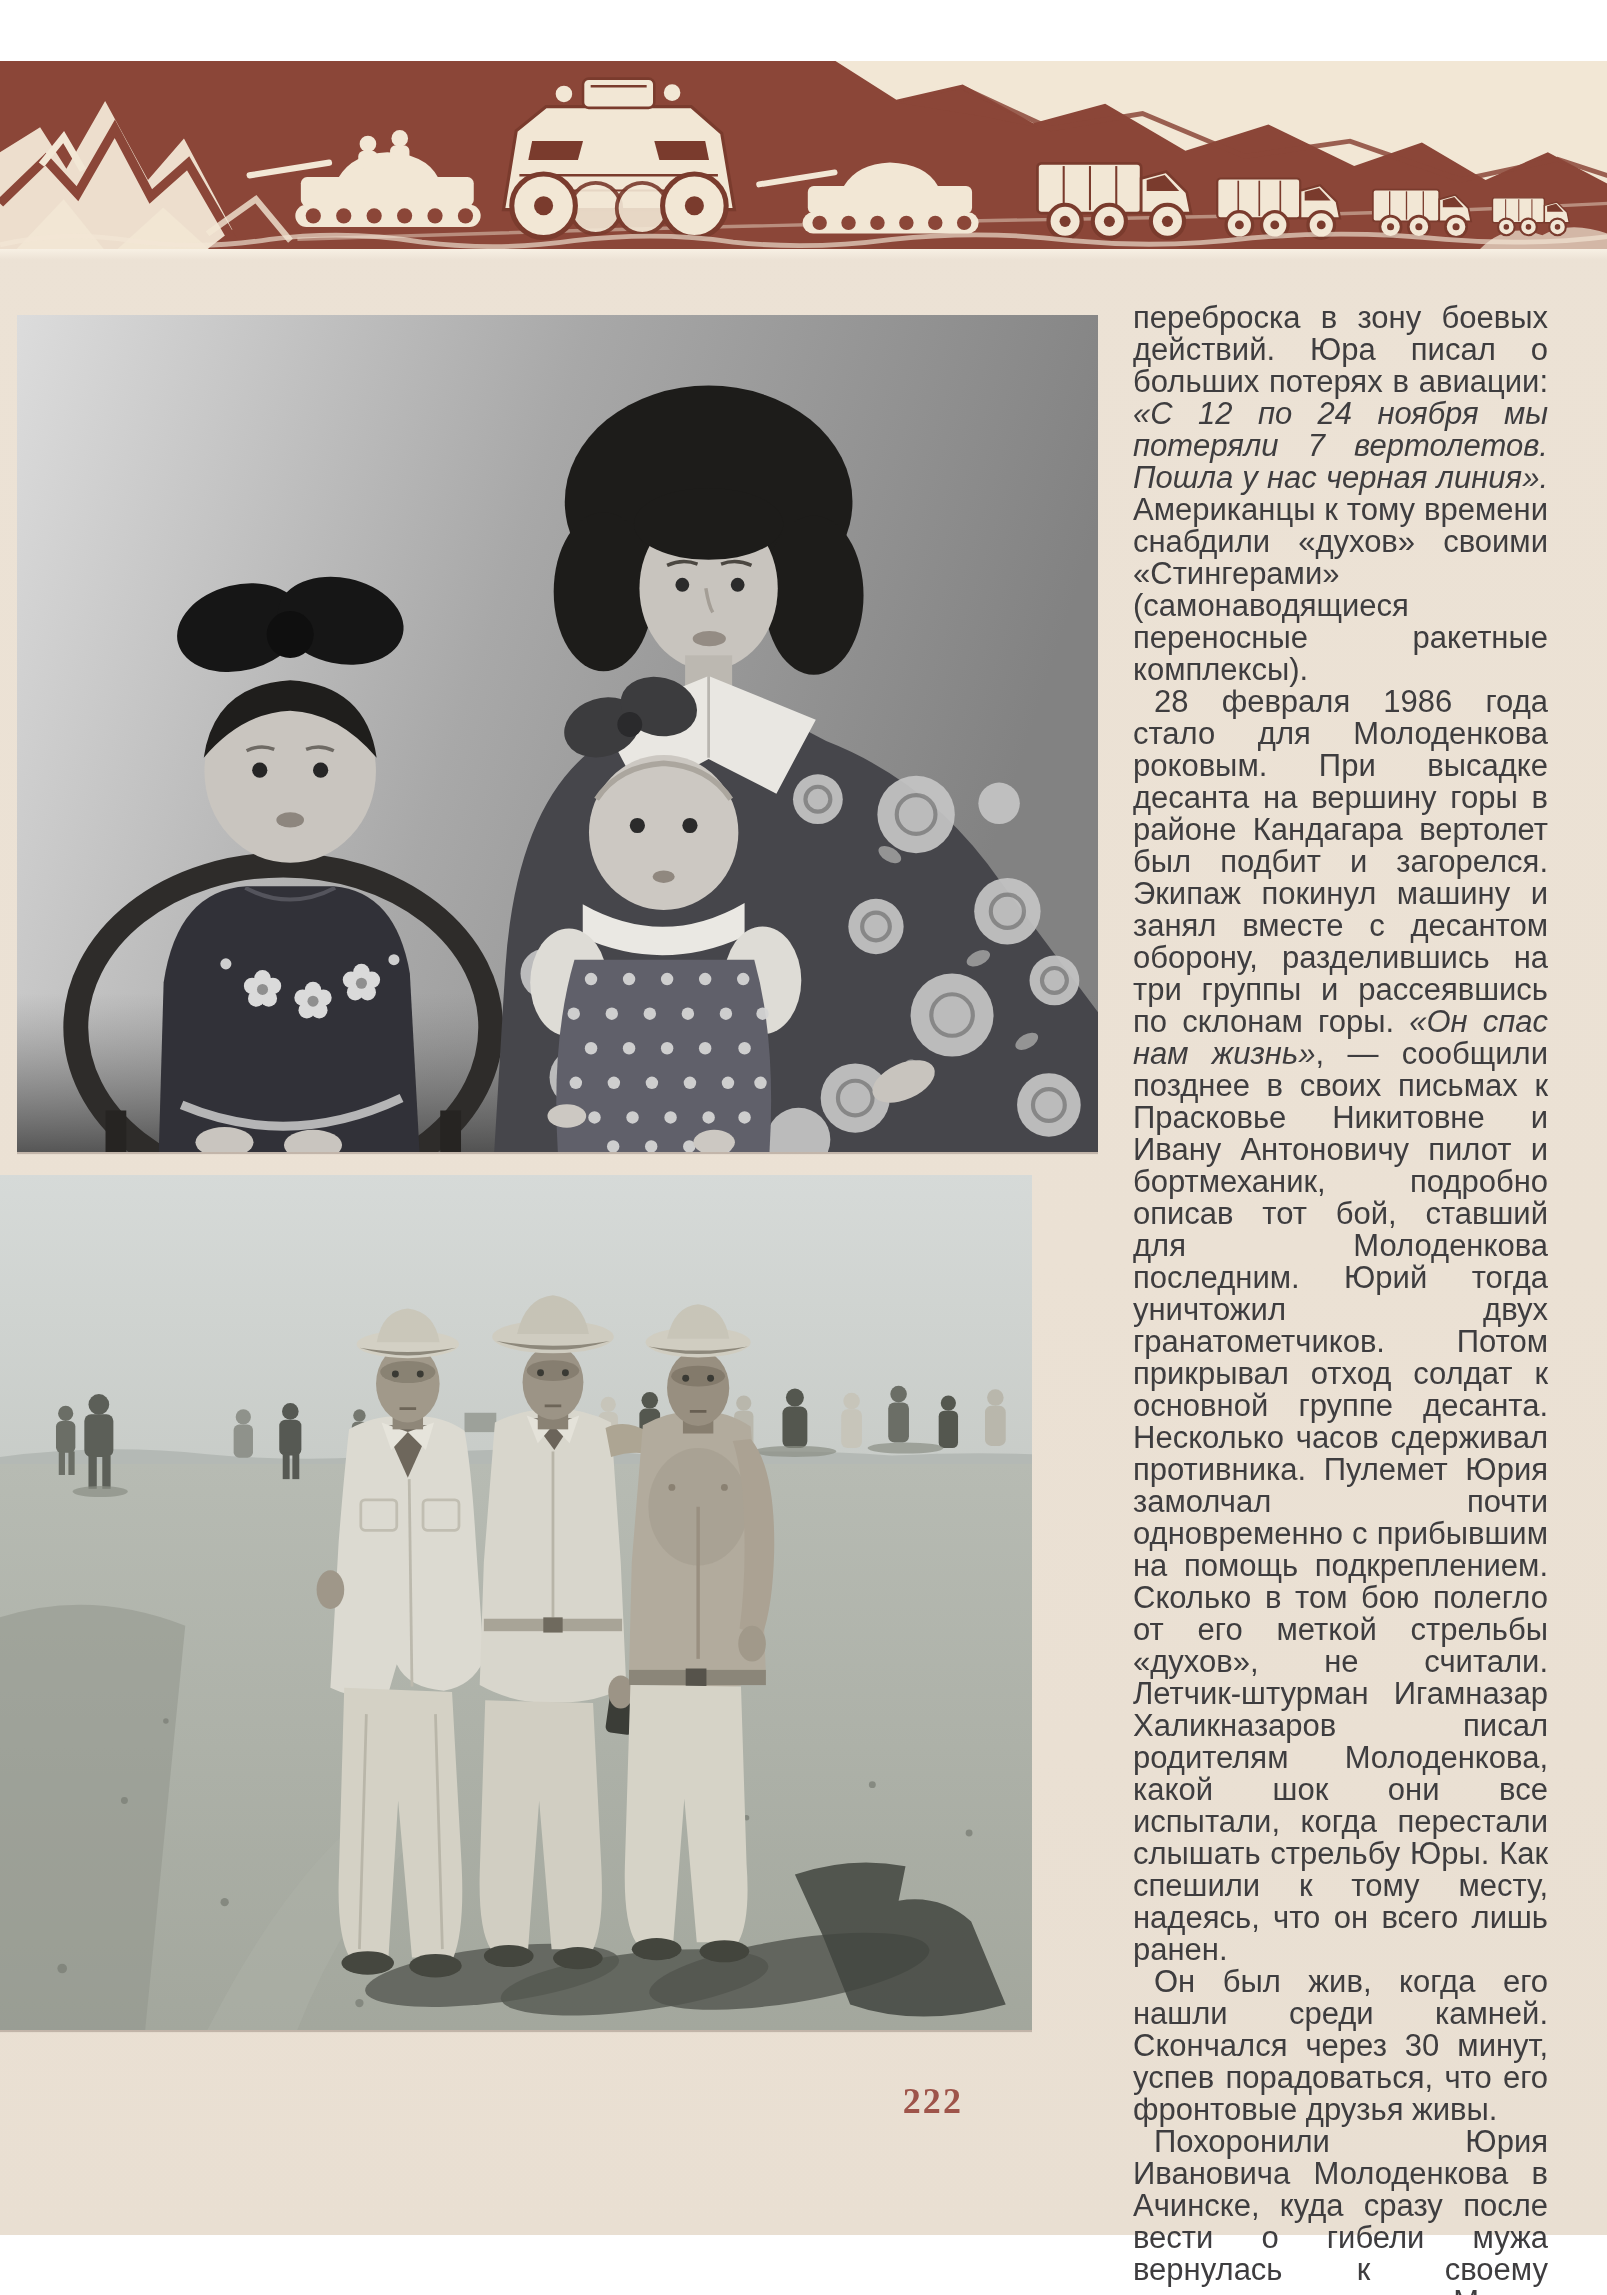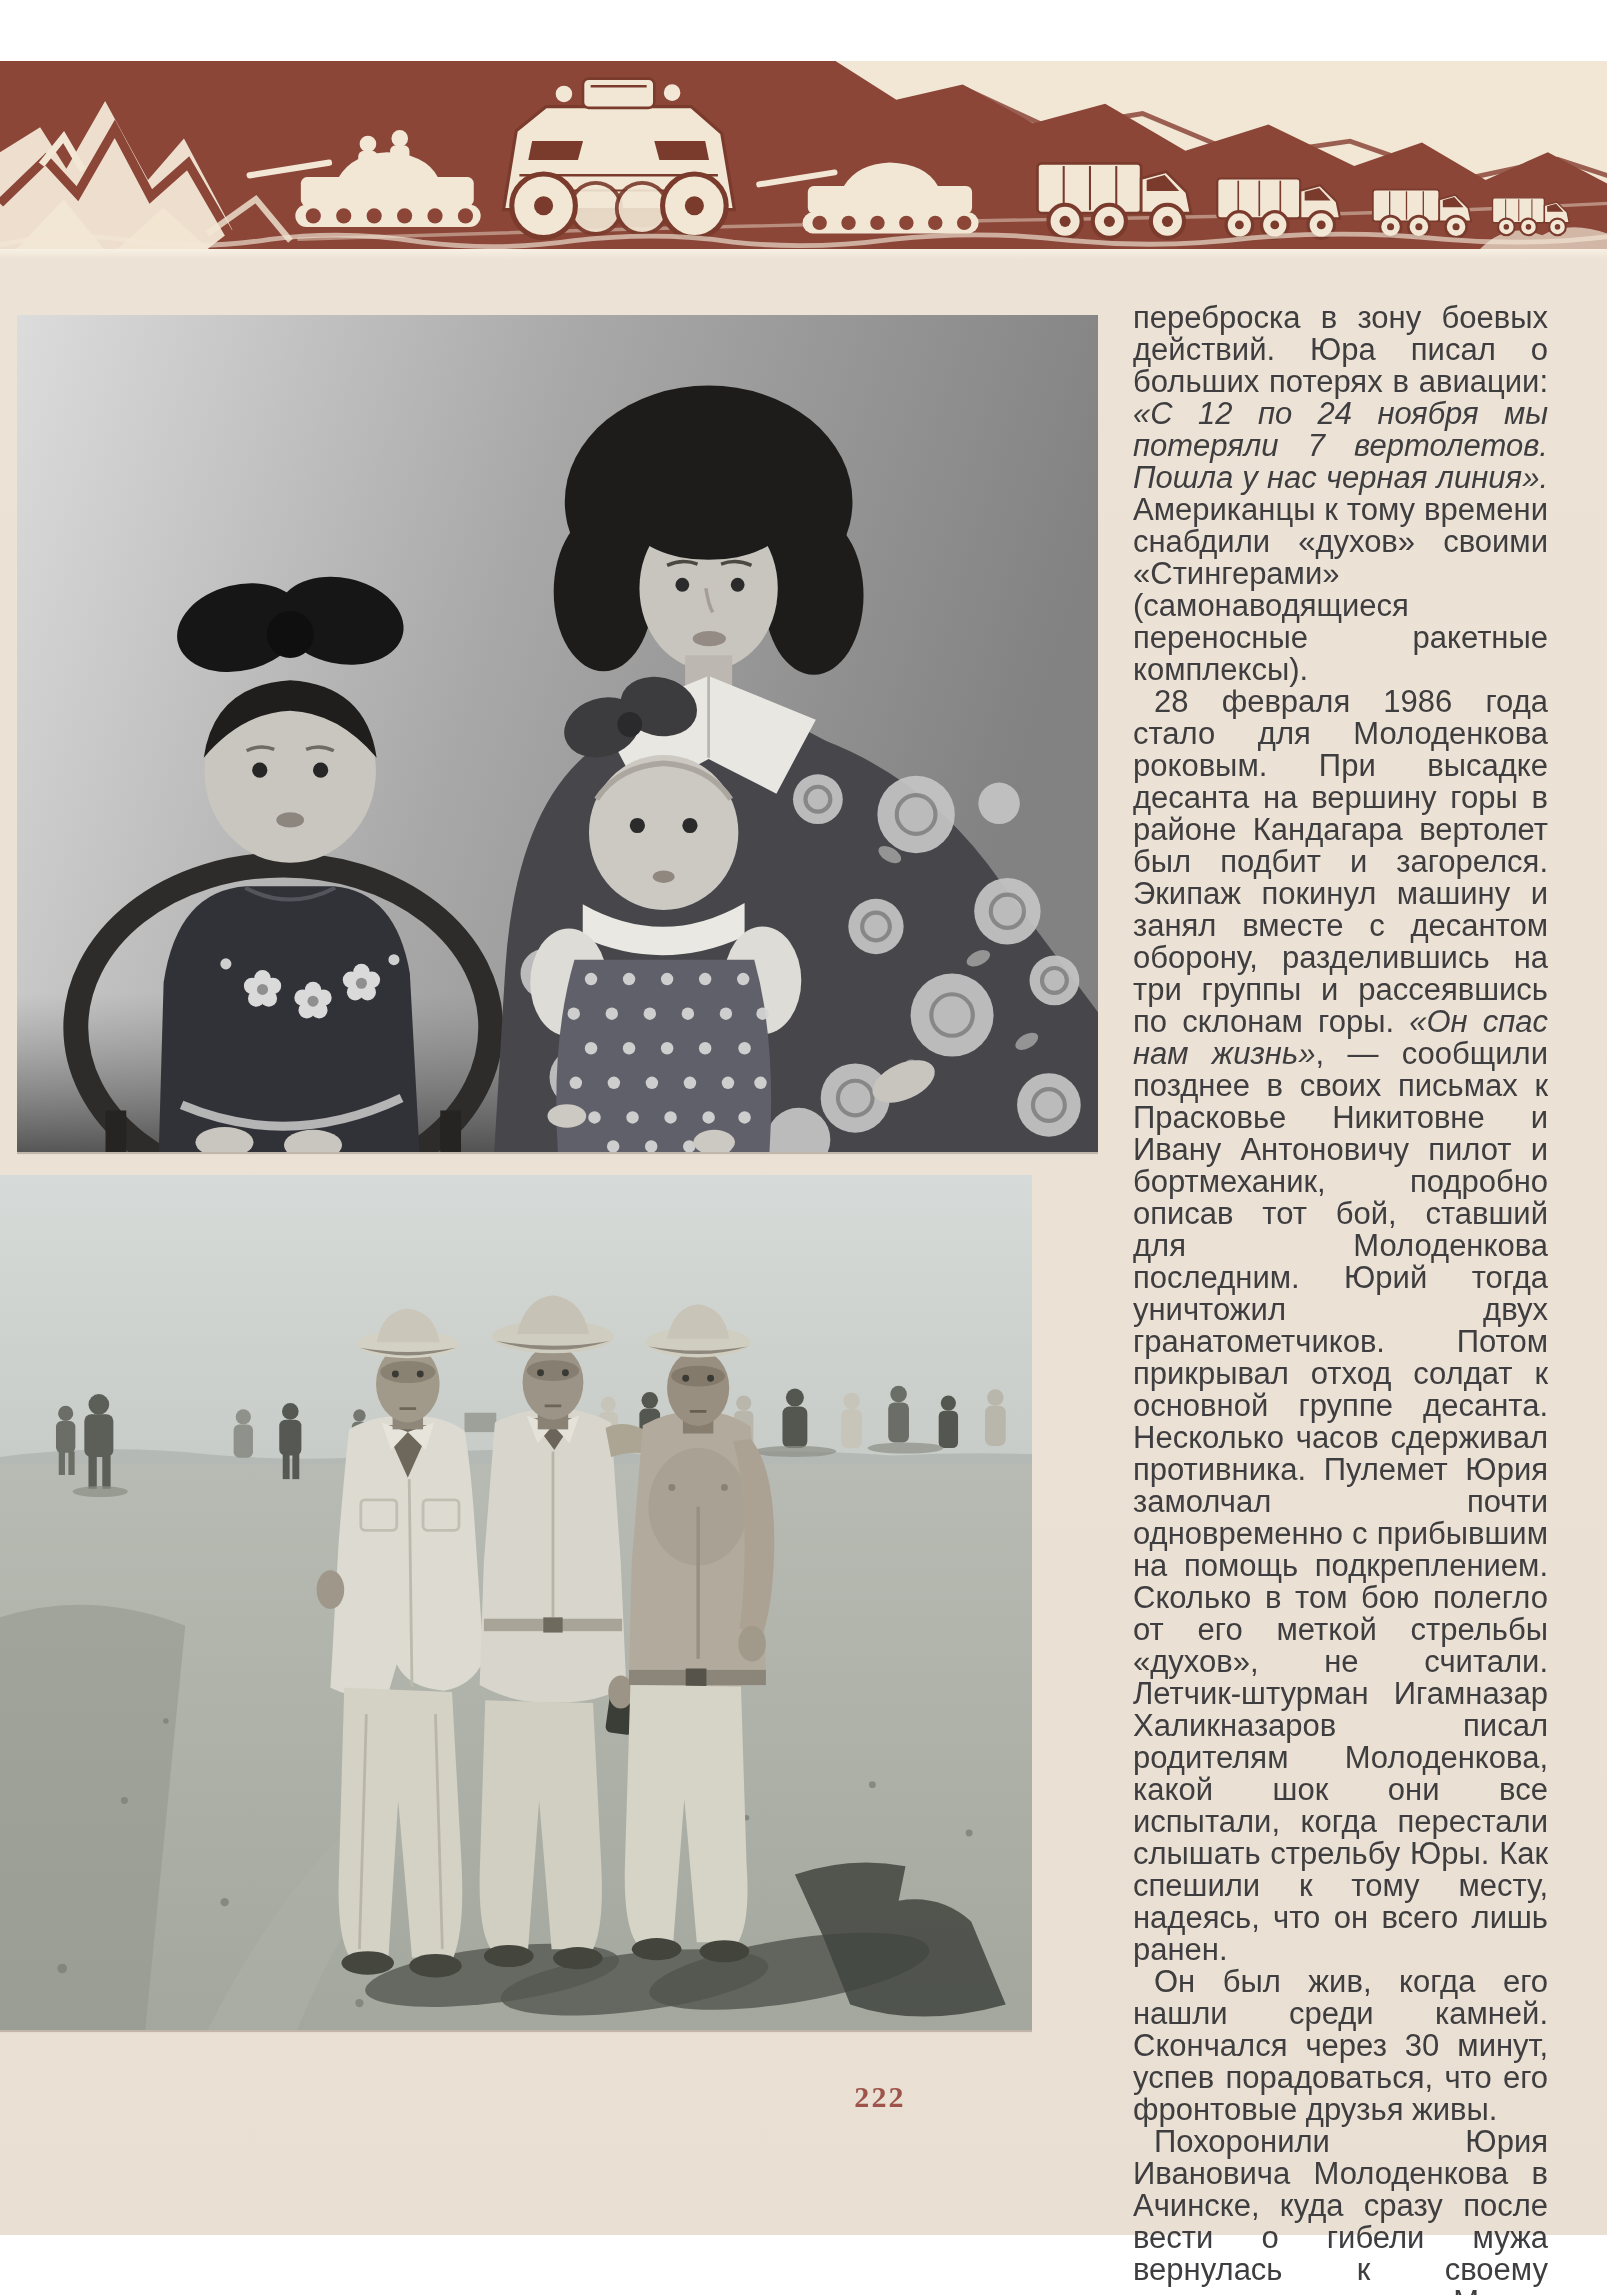--- a/index.html
+++ b/index.html
@@ -29,22 +29,22 @@
   .textcol {
     position:absolute; left:1133px; top:302px; width:415px;
     color:#3e3d3f; font-size:31px; line-height:32px; text-align:justify;
     hyphens:auto; -webkit-hyphens:auto;
   }
   .textcol p { margin:0; }
   .textcol p.ind { text-indent:21px; }
   .it { font-style:italic; }
 
   .pagenum {
-    position:absolute; left:797px; top:2080px; width:166px; text-align:center;
-    font-family:"Liberation Serif", serif; font-weight:bold; font-size:30px;
+    position:absolute; left:797px; top:2080px; width:166px; text-align:right;
+    font-family:"Liberation Serif", serif; font-weight:bold; font-size:36px;
     letter-spacing:2.1px; color:#9e544a;
   }
 </style>
 </head>
 <body>
 
 <div class="scan">
 
   <div class="paper"></div>
 

